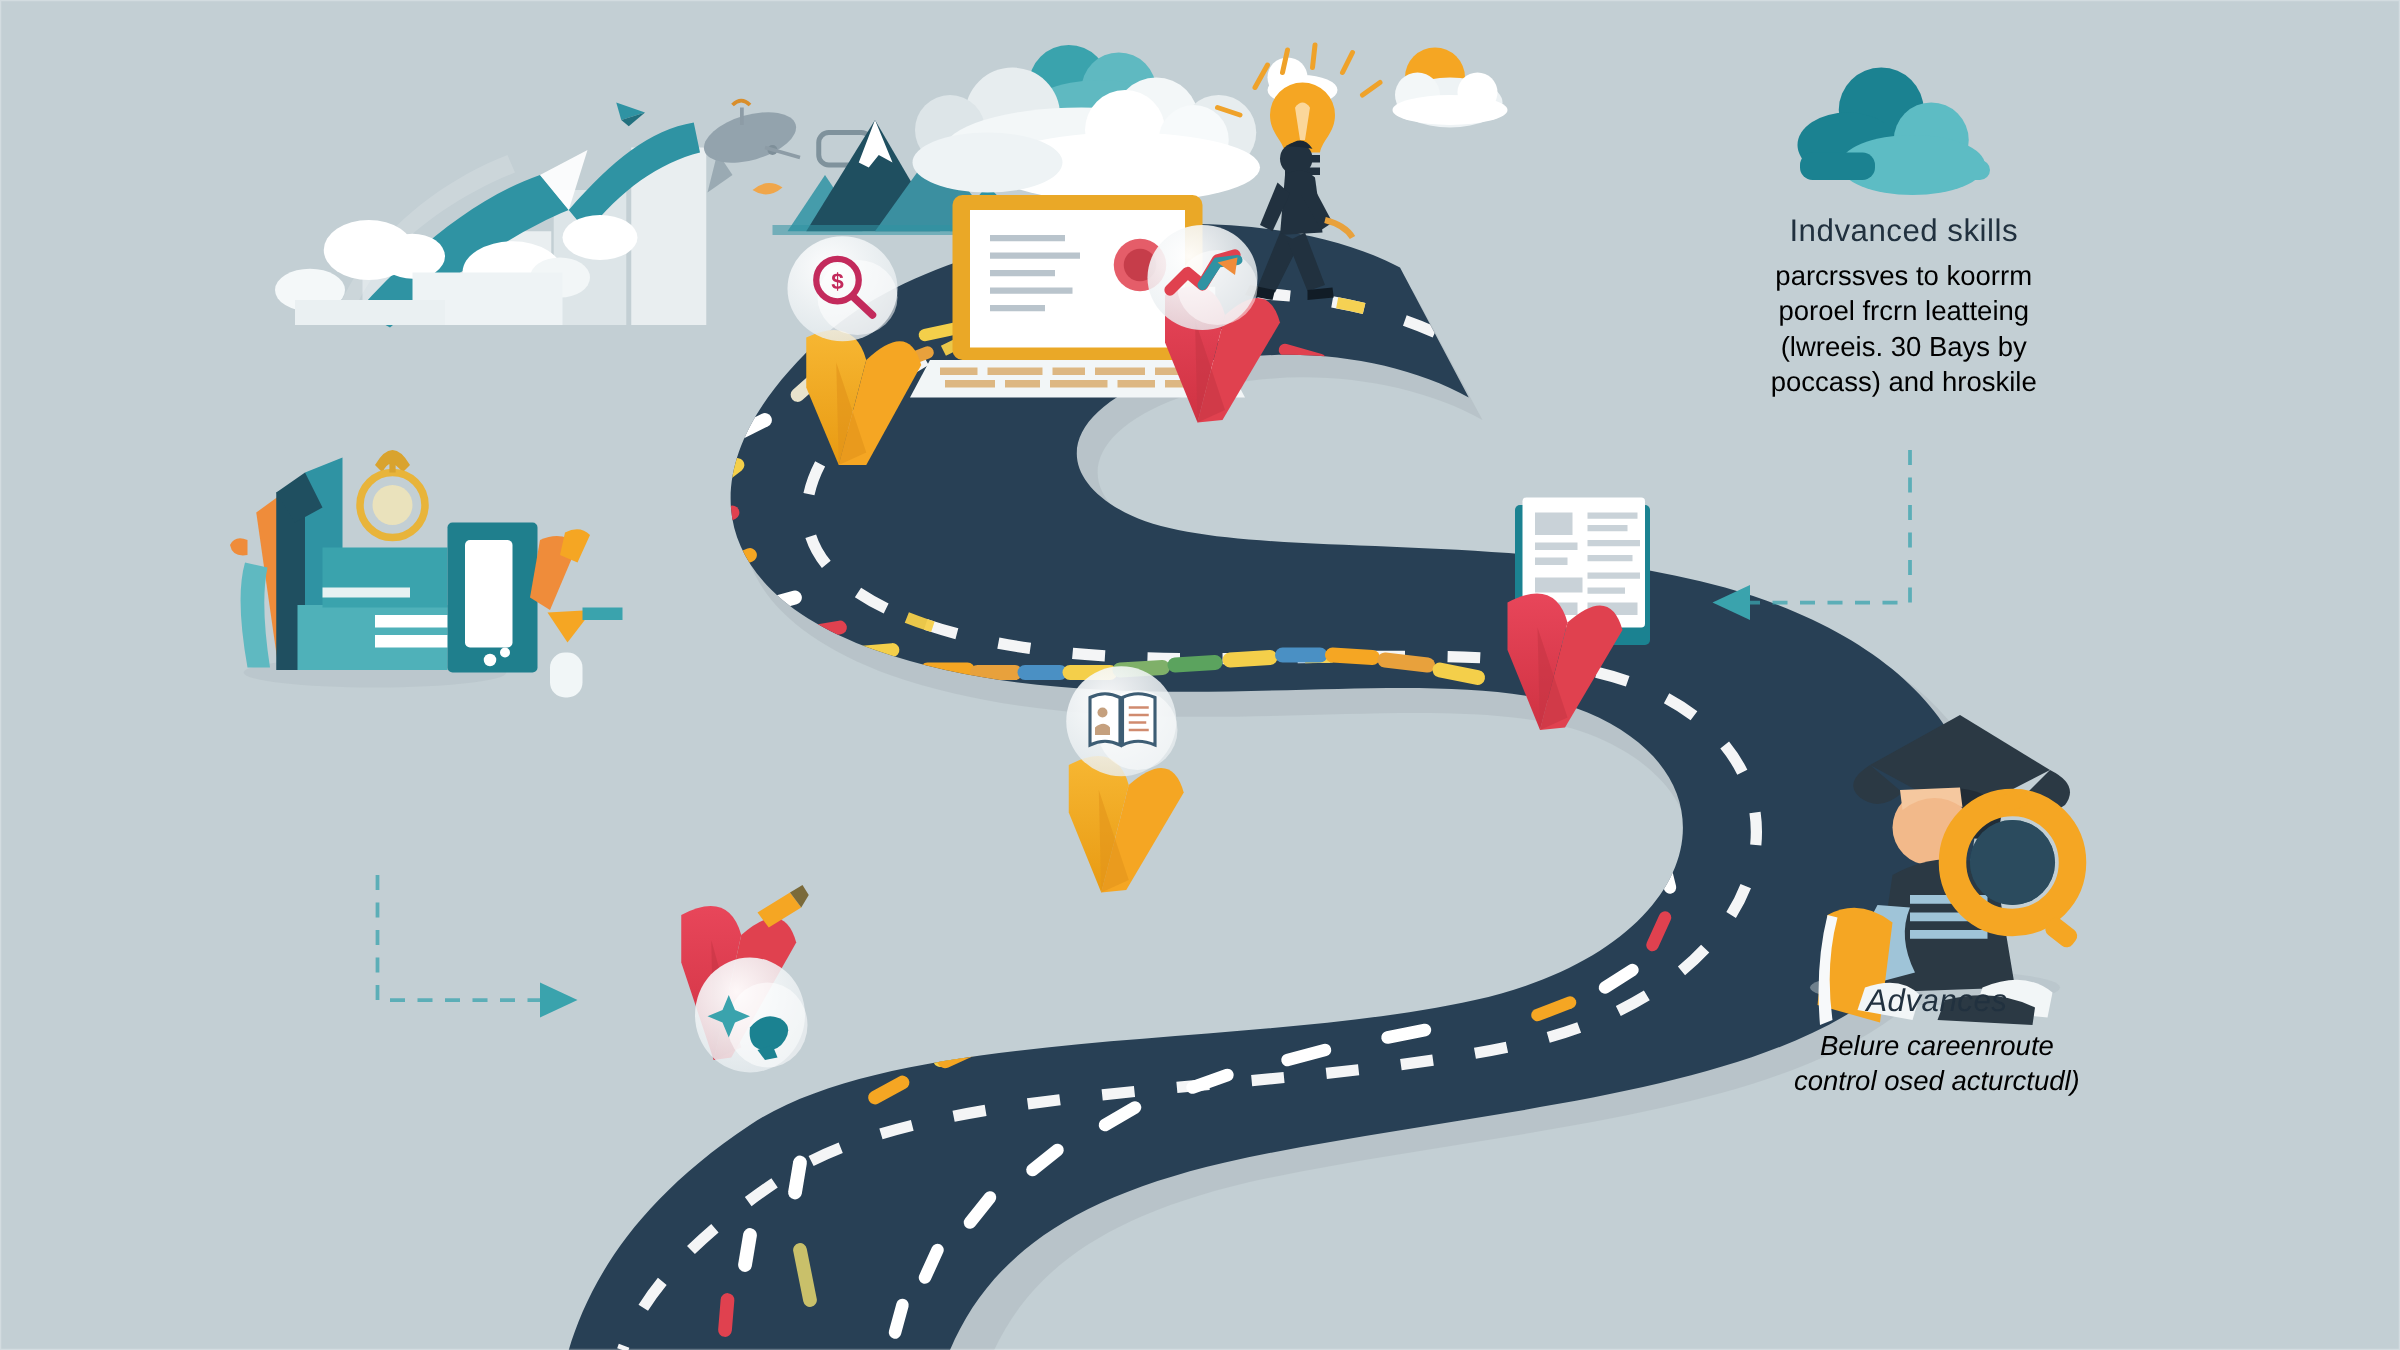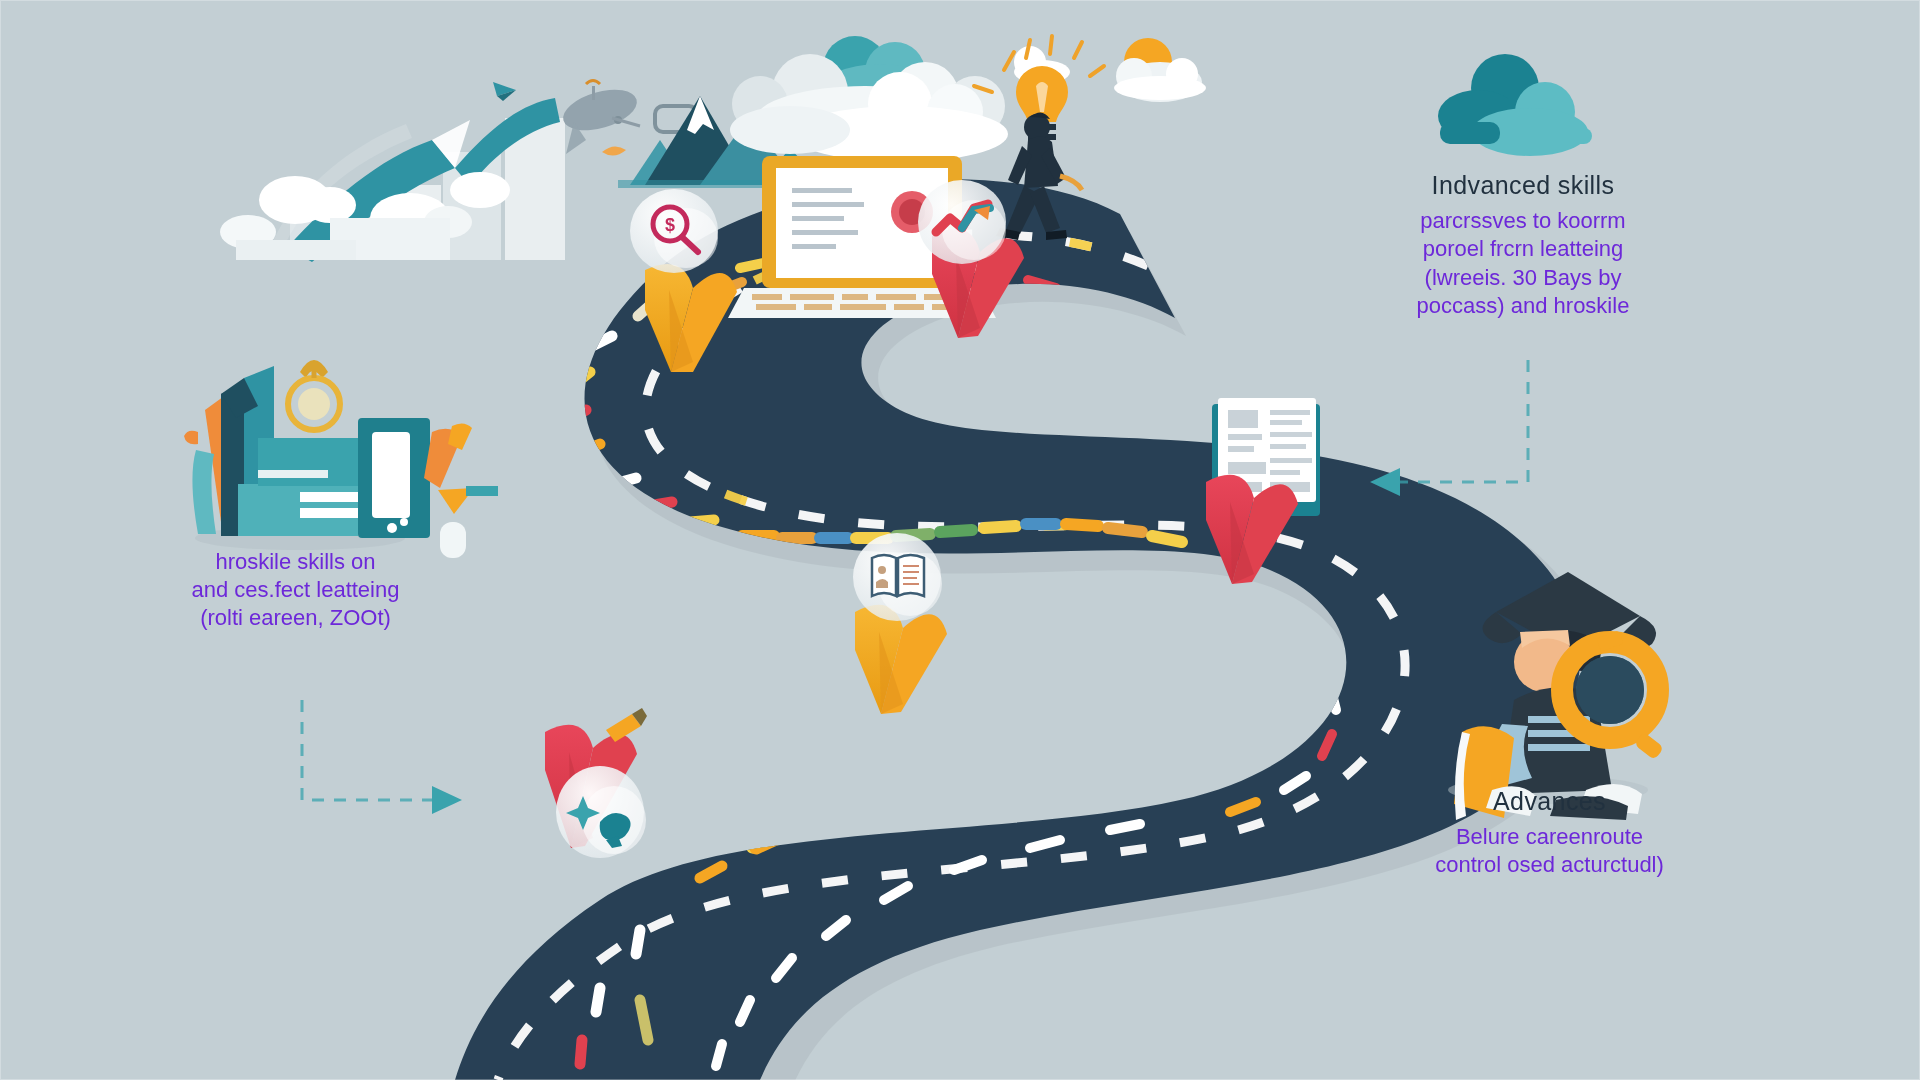--- a/index.html
+++ b/index.html
@@ -13,27 +13,27 @@
   .stage{position:absolute;inset:0;width:1920px;height:1080px;}
   .svg-layer{position:absolute;left:0;top:0;width:1920px;height:1080px;}
 
   
   .callout{position:absolute;text-align:center;color:#21313f;}
   .callout .title{
     font-size:25px;font-weight:400;letter-spacing:.4px;
     color:#21313f;line-height:1.25;margin-bottom:6px;white-space:nowrap;
   }
   .callout .body{
-    font-size:22px;font-weight:300;line-height:1.28;color:#6d28d9;
+    font-size:22px;font-weight:300;line-height:1.28;color:#000000;
   }
   .callout .body div{white-space:nowrap;}
 
   #callout-beginner{left:183px;top:548px;width:225px;}
   #callout-advanced-skills{left:1378px;top:170px;width:290px;}
-  #callout-advances{left:1412px;top:786px;width:275px;}
+  #callout-advances{left:1412px;top:786px;width:275px;font-style:italic;}
 
   .frame-edge{
     position:absolute;inset:0;pointer-events:none;
     box-shadow:inset 0 0 0 1px rgba(255,255,255,.28);
   }
 </style>
 </head>
 <body style="background: rgb(195, 207, 212);">
 
 <div class="stage">
@@ -489,25 +489,20 @@
       <path d="M302 700 L302 800 L432 800" fill="none" stroke="#3aa3ad" stroke-width="3" stroke-dasharray="12 10" opacity=".75"></path>
       <path d="M432 786 L462 800 L432 814 Z" fill="#3aa3ad"></path>
     </g>
     <g>
       <path d="M1528 360 L1528 482 L1400 482" fill="none" stroke="#3aa3ad" stroke-width="3" stroke-dasharray="12 10" opacity=".75"></path>
       <path d="M1400 468 L1370 482 L1400 496 Z" fill="#3aa3ad"></path>
     </g>
   </svg>
 
   <div class="callout" id="callout-beginner">
-    <div class="body">
-      <div>hroskile skills on</div>
-      <div>and  ces.fect leatteing</div>
-      <div>(rolti  eareen, ZOOt)</div>
-    </div>
   </div>
 
   <div class="callout" id="callout-advanced-skills">
     <div class="title">Indvanced skills</div>
     <div class="body">
       <div>parcrssves to koorrm</div>
       <div>poroel frcrn leatteing</div>
       <div>(lwreeis. 30 Bays by</div>
       <div>poccass) and hroskile</div>
     </div>

